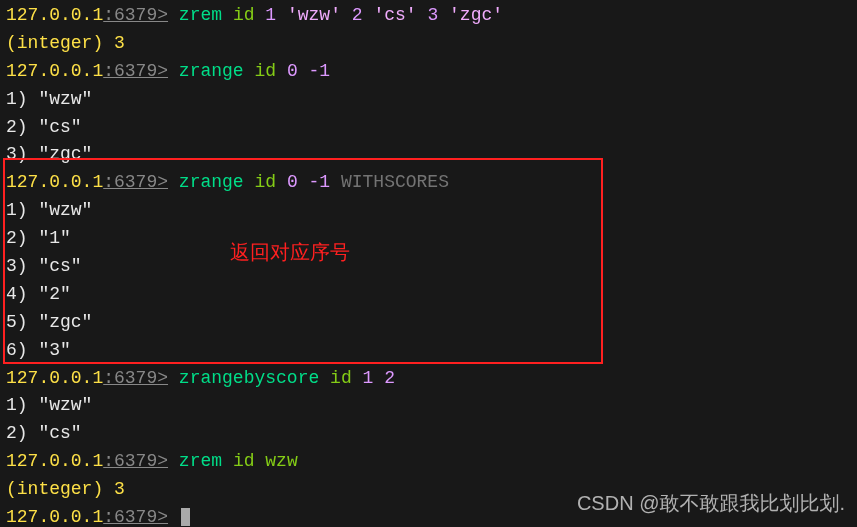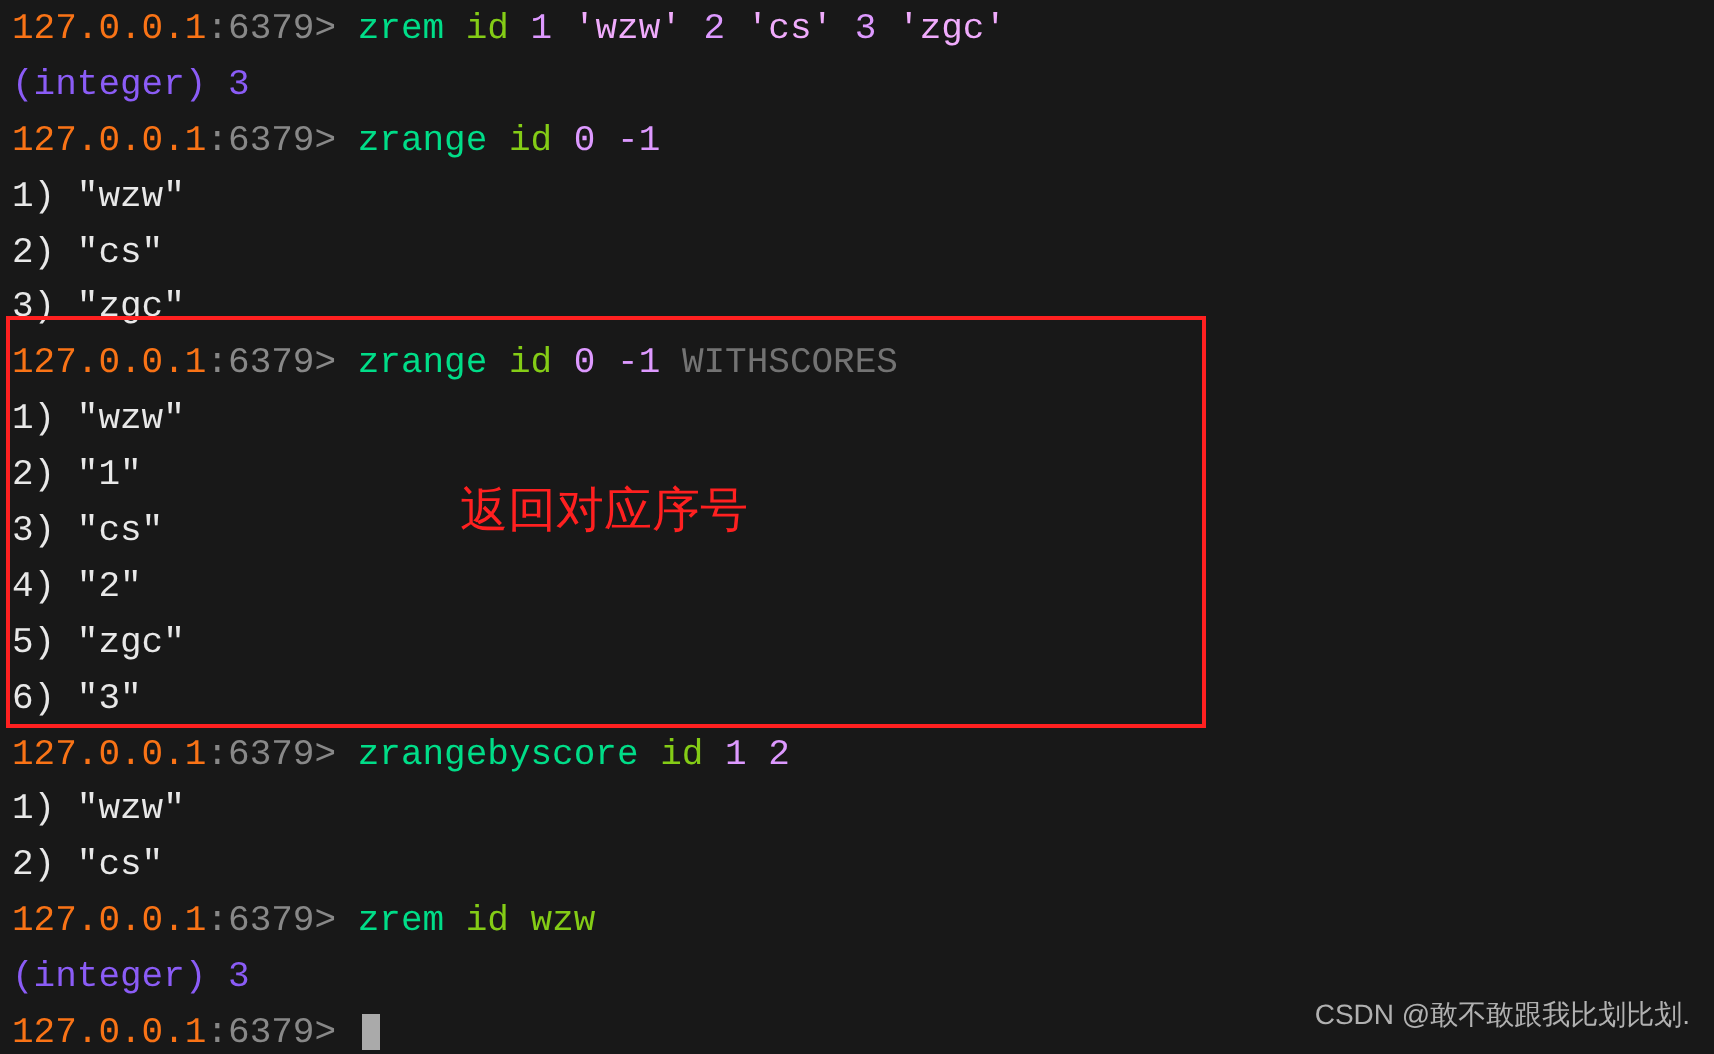--- a/index.html
+++ b/index.html
@@ -16,52 +16,52 @@
       width: 857px;
       height: 527px;
       overflow: hidden;
       position: relative;
       padding-top: 2px;
     }
     .line {
       white-space: pre;
       padding-left: 6px;
     }
-    .host { color: #f97316; }
-    .port { color: #888888; }
+    .host { color: #fde047; }
+    .port { color: #888888; text-decoration: underline; }
     .cmd { color: #00dd88; }
     .arg { color: #84cc16; }
     .num { color: #dd99ff; }
     .str { color: #f0abfc; }
     .keyword { color: #737373; }
-    .paren { color: #8b5cf6; }
+    .paren { color: #fde047; }
     .redbox {
       position: absolute;
       border: 2px solid #ff2020;
       left: 3px;
       top: 158px;
       width: 600px;
       height: 206px;
       pointer-events: none;
     }
     .annotation {
       position: absolute;
       color: #ff2020;
-      font-size: 24px;
+      font-size: 20px;
       left: 230px;
       top: 237px;
       font-family: 'Microsoft YaHei', sans-serif;
       pointer-events: none;
     }
     .watermark {
       position: absolute;
       right: 12px;
       bottom: 8px;
       color: #cccccc;
-      font-size: 14px;
+      font-size: 20px;
       font-family: 'Microsoft YaHei', sans-serif;
       opacity: 0.85;
     }
     .cursor {
       display: inline-block;
       width: 9px;
       height: 18px;
       background: #aaaaaa;
       vertical-align: middle;
       margin-left: 2px;

